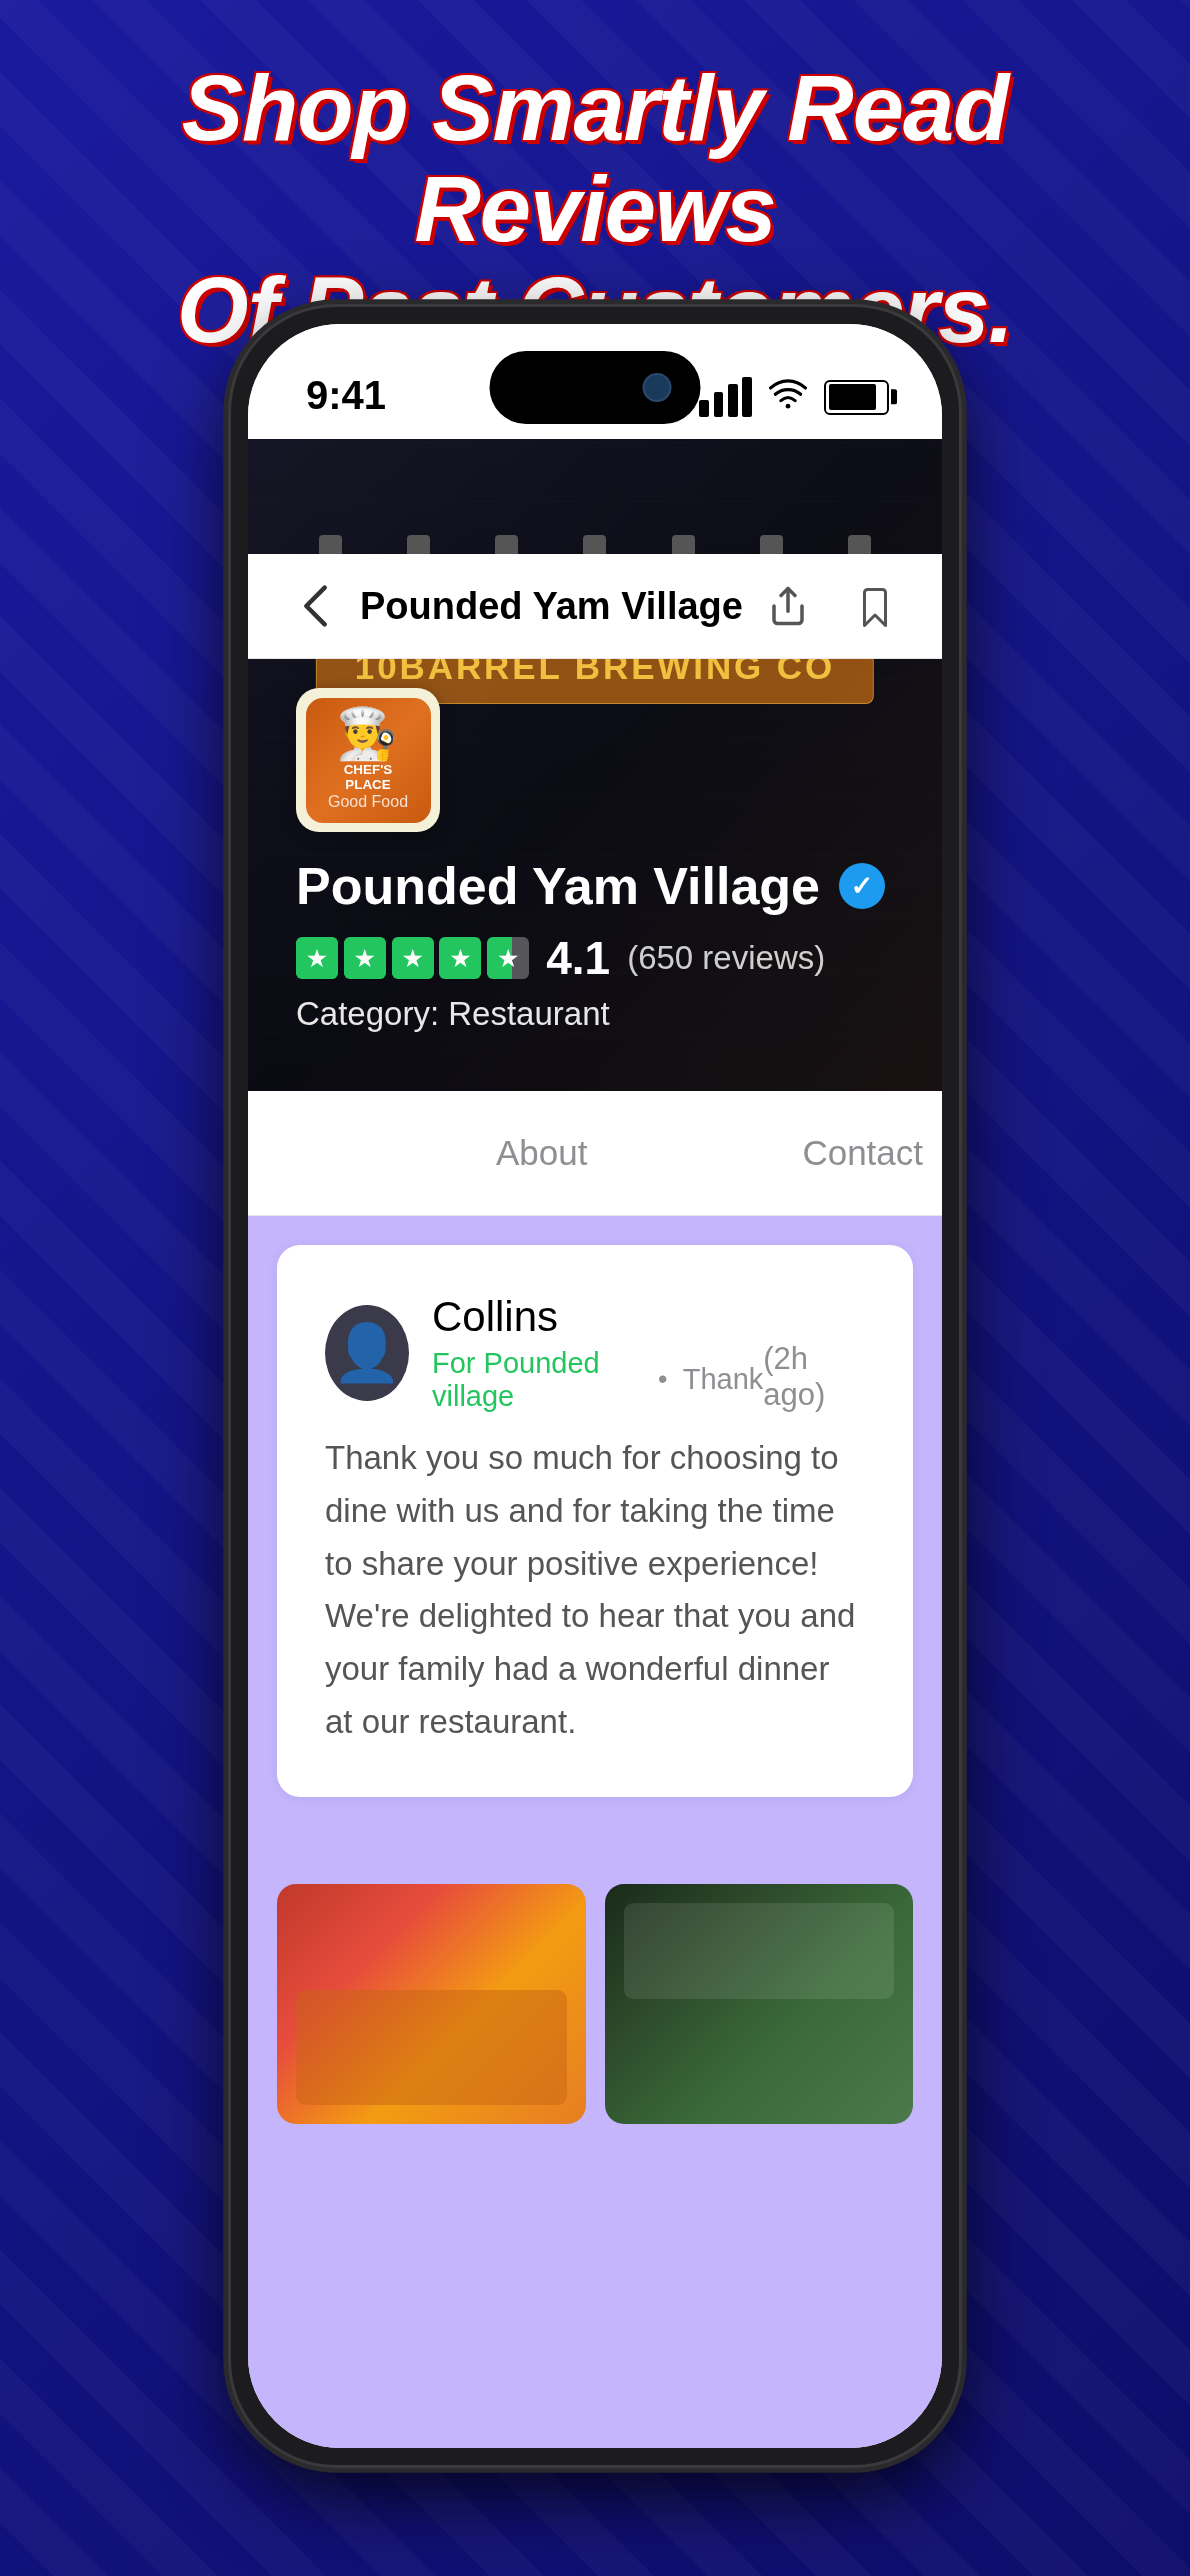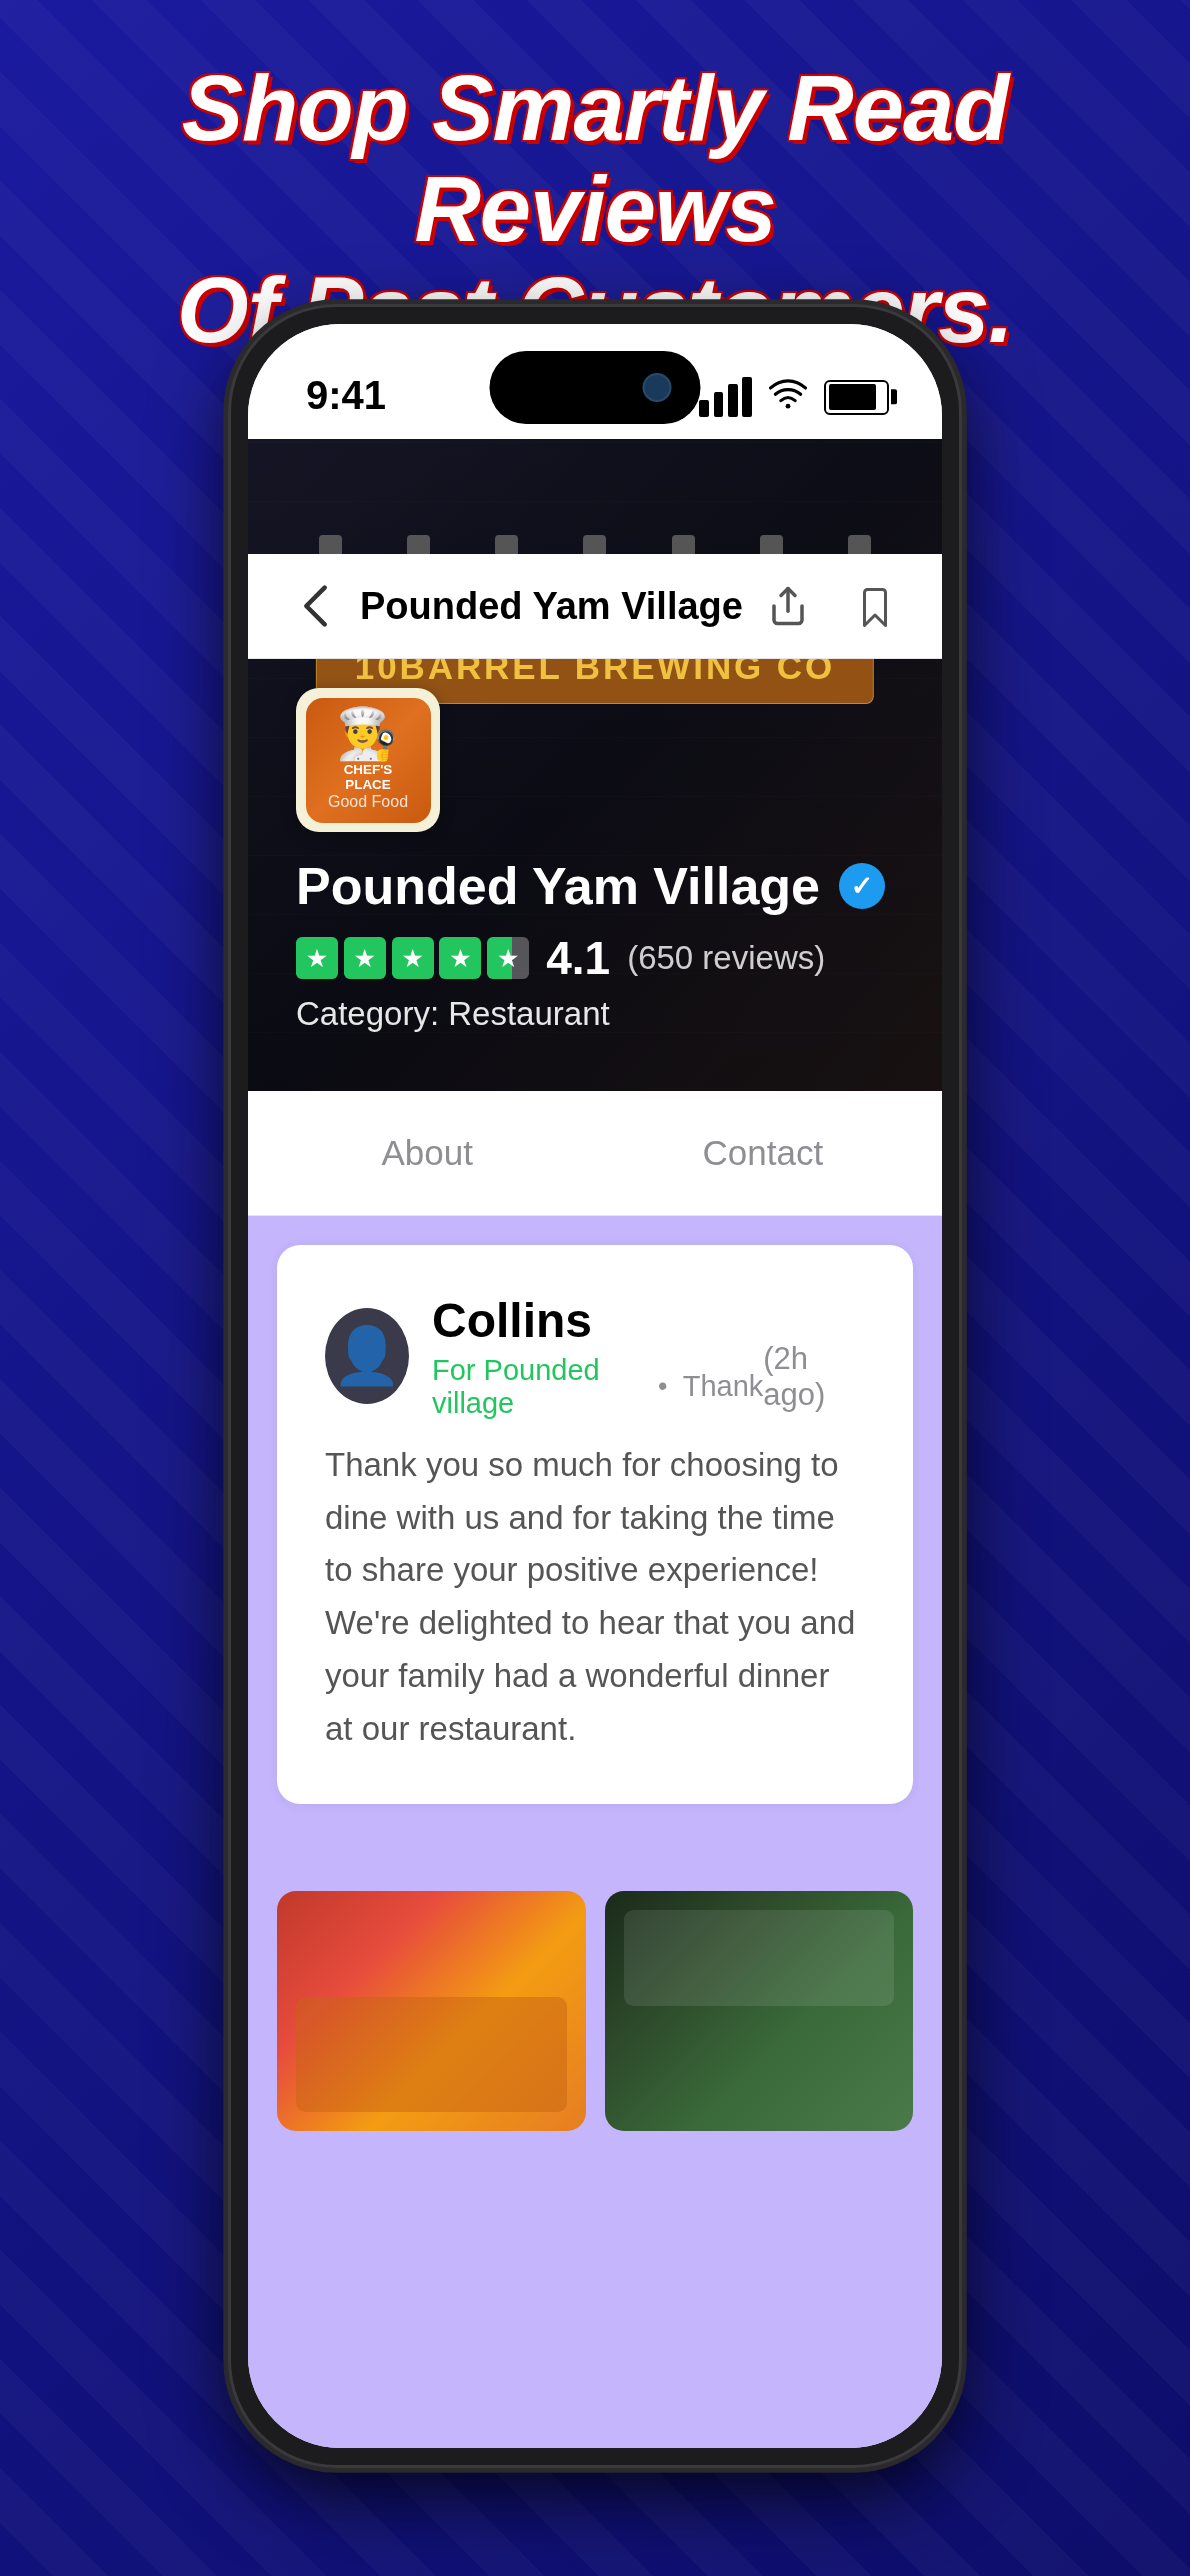--- a/index.html
+++ b/index.html
@@ -438,21 +438,21 @@
       gap: 15.3px;
       border-bottom: 1px solid #e5e5ea;
     }
 
     .tab-item {
       flex: 1;
       height: 86px;
       border-radius: 15.3px;
       display: flex;
       align-items: center;
-      justify-content: center;
+      justify-content: flex-end;
       font-size: 35px;
       font-weight: 500;
       cursor: pointer;
     }
 
     .tab-item.active {
       background: #2d2d7a;
       color: white;
       font-weight: 700;
     }
@@ -503,22 +503,22 @@
       color: rgba(255,255,255,0.7);
     }
 
     .reviewer-details {
       display: flex;
       flex-direction: column;
       gap: 5.8px;
     }
 
     .reviewer-name {
-      font-size: 48px;
-      font-weight: 700;
+      font-size: 42px;
+      font-weight: 400;
       color: #000;
     }
 
     .reviewer-tag {
       font-size: 29px;
       color: #22c55e;
       font-weight: 500;
     }
 
     .edited-label {

